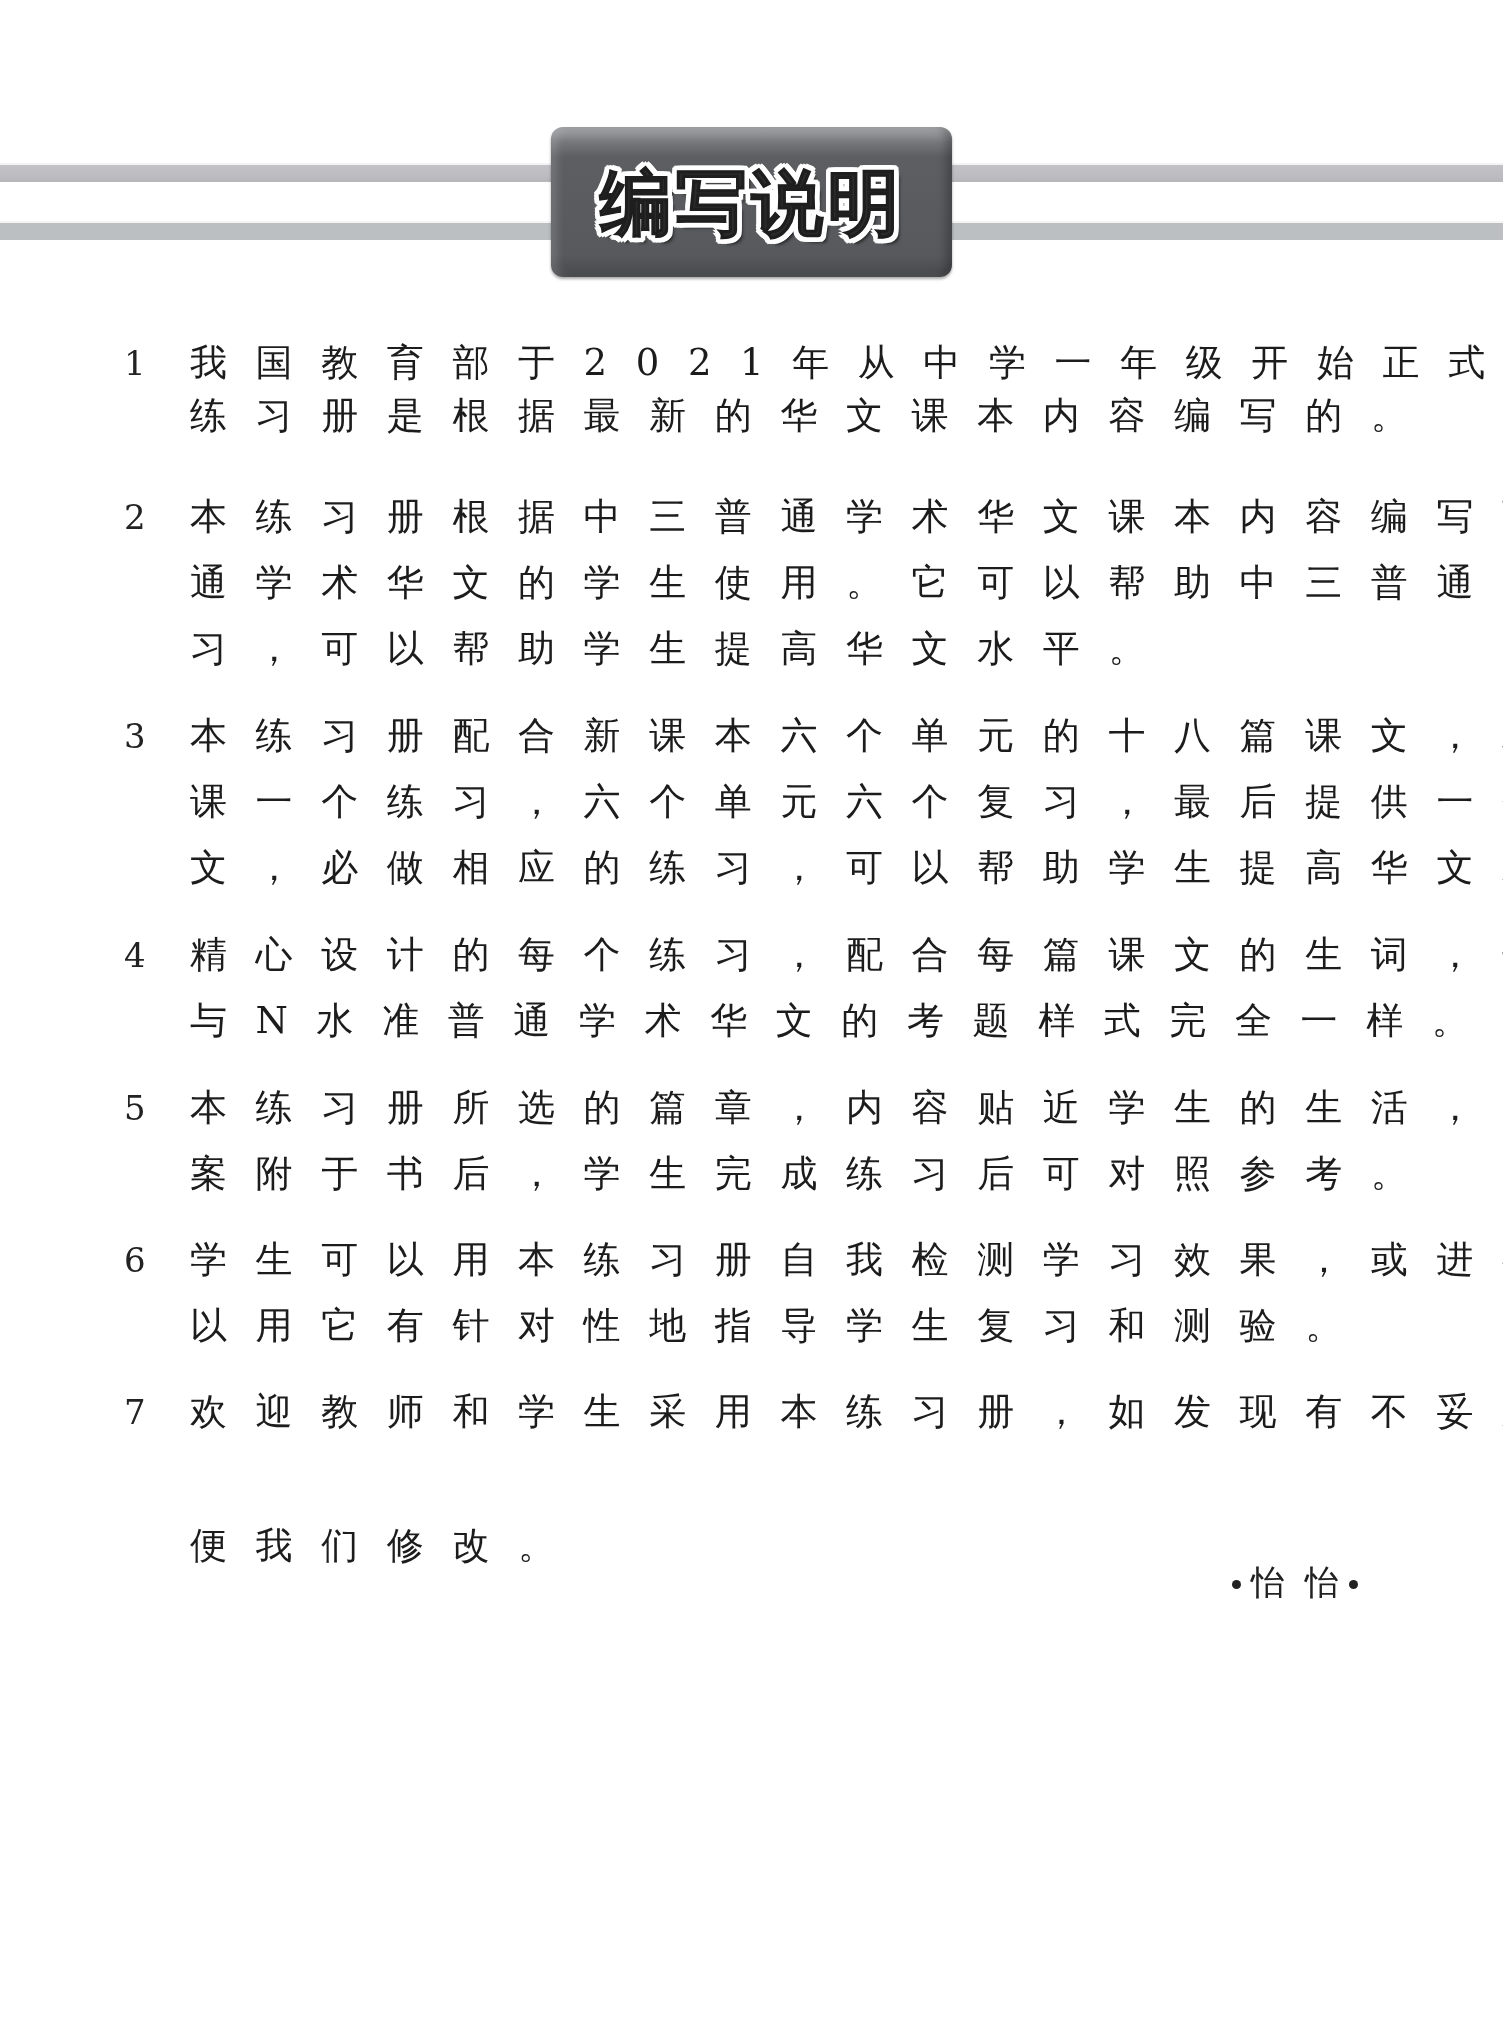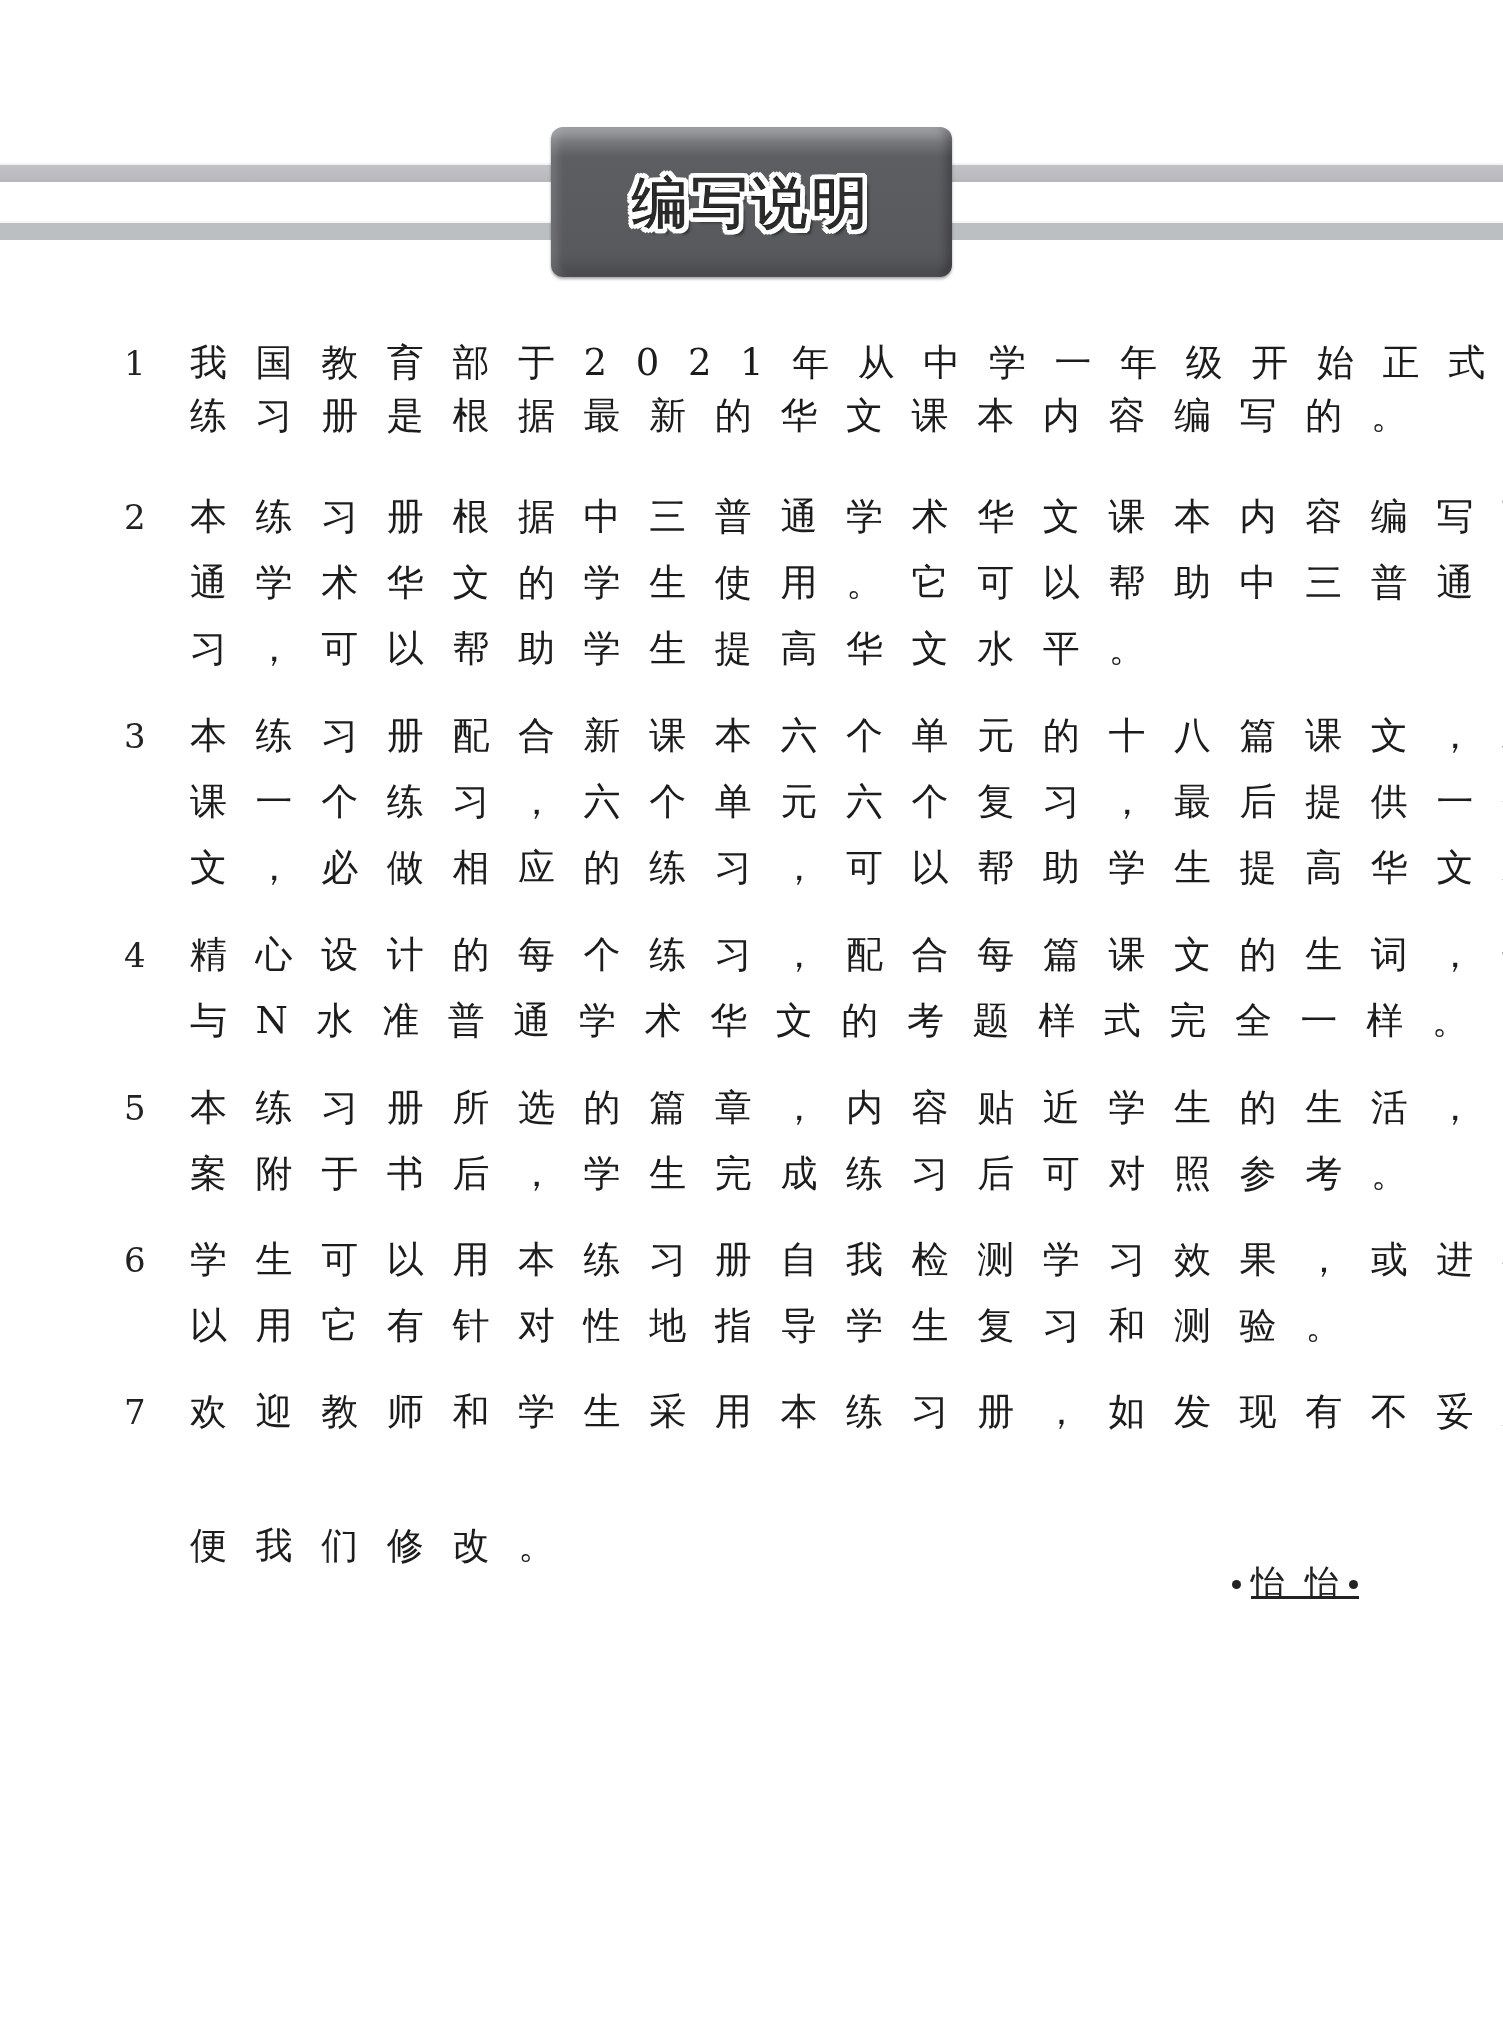--- a/index.html
+++ b/index.html
@@ -39,22 +39,22 @@
       height: 150px;
       border-radius: 12px;
       background: linear-gradient(to bottom, #a9abae 0%, #77787c 10%, #5d5e62 20%, #58595d 85%, #48494c 100%);
       box-shadow: inset 6px 0 8px rgba(255,255,255,0.15), inset -6px 0 8px rgba(0,0,0,0.25), 0 2px 3px rgba(0,0,0,0.35);
       display: flex;
       align-items: center;
       justify-content: center;
     }
     .title-text {
       font-family: "DejaVu Sans", "Liberation Sans", sans-serif;
-      font-weight: normal;
-      font-size: 56px;
+      font-weight: bold;
+      font-size: 72px;
       letter-spacing: 4px;
       color: #2b2b2b;
       -webkit-text-stroke: 1px #1e1e1e;
       text-shadow:
         -4px -4px 0 #fff, 4px -4px 0 #fff, -4px 4px 0 #fff, 4px 4px 0 #fff,
         0 -5px 0 #fff, 0 5px 0 #fff, -5px 0 0 #fff, 5px 0 0 #fff,
         -3px 5px 0 #fff, 3px 5px 0 #fff, -5px 3px 0 #fff, 5px 3px 0 #fff,
         -3px -5px 0 #fff, 3px -5px 0 #fff, -5px -3px 0 #fff, 5px -3px 0 #fff,
         6px 6px 3px rgba(0,0,0,0.5);
       margin-top: 4px;
@@ -91,21 +91,20 @@
       display: inline-block;
       width: 9px;
       height: 9px;
       border-radius: 50%;
       background: #222;
       vertical-align: middle;
       margin: 0 10px;
     }
     .signature .name {
       letter-spacing: 20px;
-      text-decoration: underline;
     }
   </style>
 </head>
 <body>
 
 <div class="stripe top"></div>
 <div class="stripe bottom"></div>
 
 <div class="title-box">
   <span class="title-text">编写说明</span>

